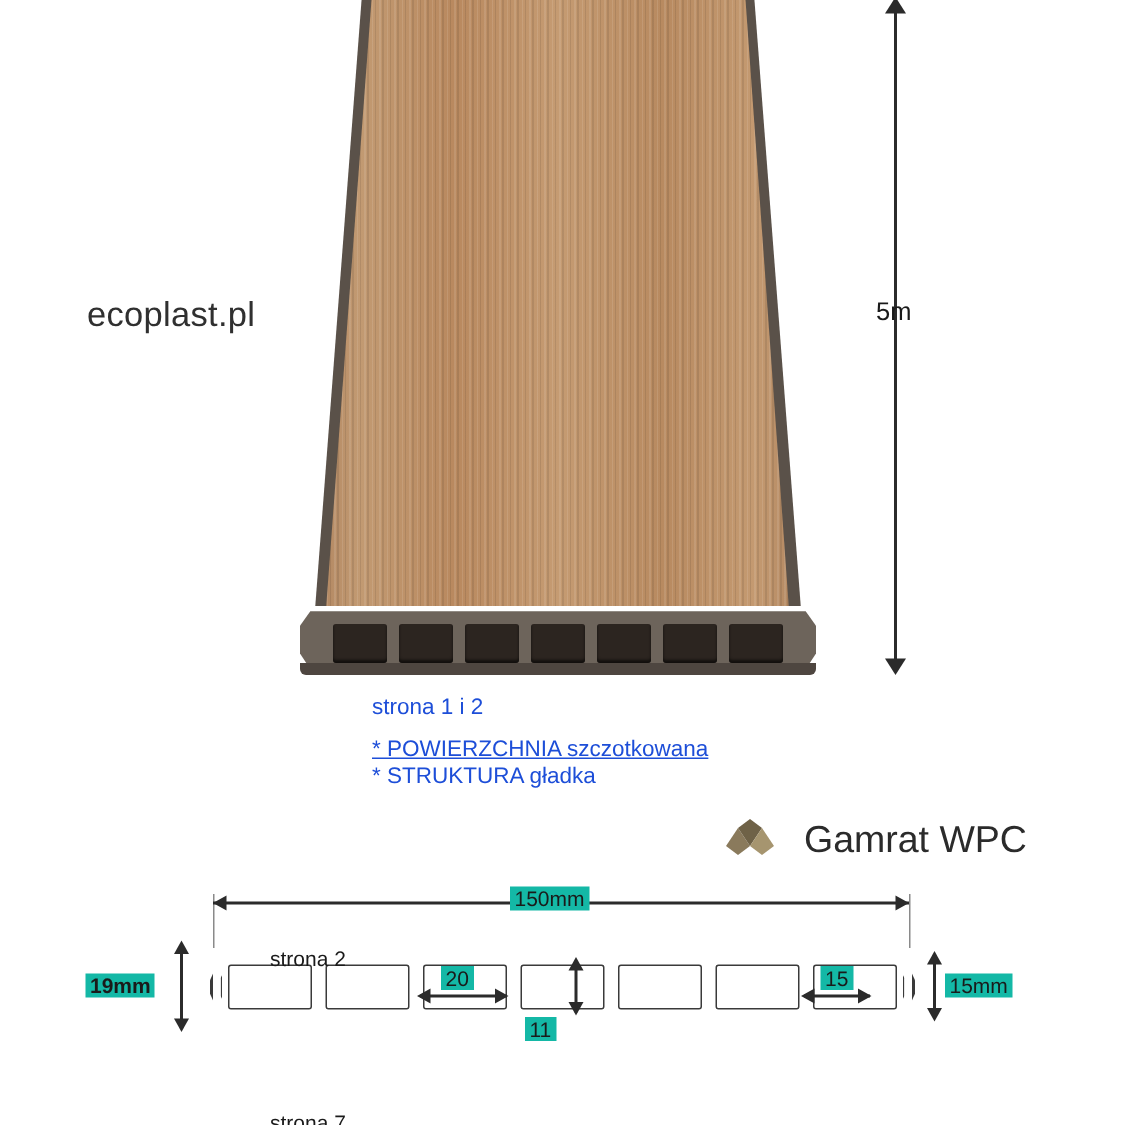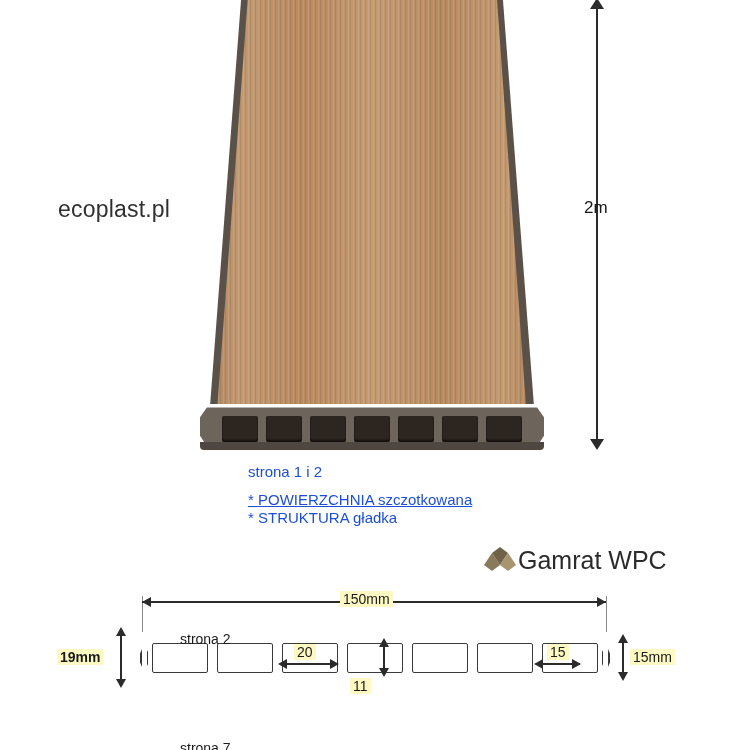--- a/index.html
+++ b/index.html
@@ -145,21 +145,21 @@
   .spec.l2 { top: 491px; text-decoration: underline; }
   .spec.l3 { top: 509px; }
 
   
   .brand {
     position: absolute;
     left: 484px;
     top: 546px;
     display: flex;
     align-items: center;
-    gap: 0;
+    gap: 18px;
   }
   .brand-text {
     font-size: 25px;
     color: #2b2b2b;
   }
 
   
   .xs {
     position: absolute;
     left: 0;
@@ -234,21 +234,21 @@
     border-left: 5px solid transparent;
     border-right: 5px solid transparent;
   }
   .ar-u { border-bottom: 9px solid #2b2b2b; }
   .ar-d { border-top: 9px solid #2b2b2b; }
 
   .lbl {
     position: absolute;
     font-size: 14px;
     color: #1a1a1a;
-    background: #fef9c3;
+    background: #14b8a6;
     padding: 0 3px;
   }
   .lbl-side {
     position: absolute;
     font-size: 14px;
     color: #1a1a1a;
     margin-top: 40px;
   }
 </style>
 </head>
@@ -271,21 +271,21 @@
     <div class="chamber"></div>
     <div class="chamber"></div>
     <div class="chamber"></div>
     <div class="chamber"></div>
   </div>
 </div>
 
 <div class="dim2m-line"></div>
 <div class="arrow-up"></div>
 <div class="arrow-down"></div>
-<div class="dim2m-label">2m</div>
+<div class="dim2m-label">5m</div>
 
 <div class="spec l1">strona 1 i 2</div>
 <div class="spec l2">* POWIERZCHNIA szczotkowana</div>
 <div class="spec l3">* STRUKTURA gładka</div>
 
 <div class="brand">
   <span>
     <svg width="34" height="24" viewBox="0 0 34 24">
       <polygon points="0,18 8,6 16,18 8,24" fill="#8a7a5c"></polygon>
       <polygon points="8,6 16,18 24,6 16,0" fill="#6f6247"></polygon>

